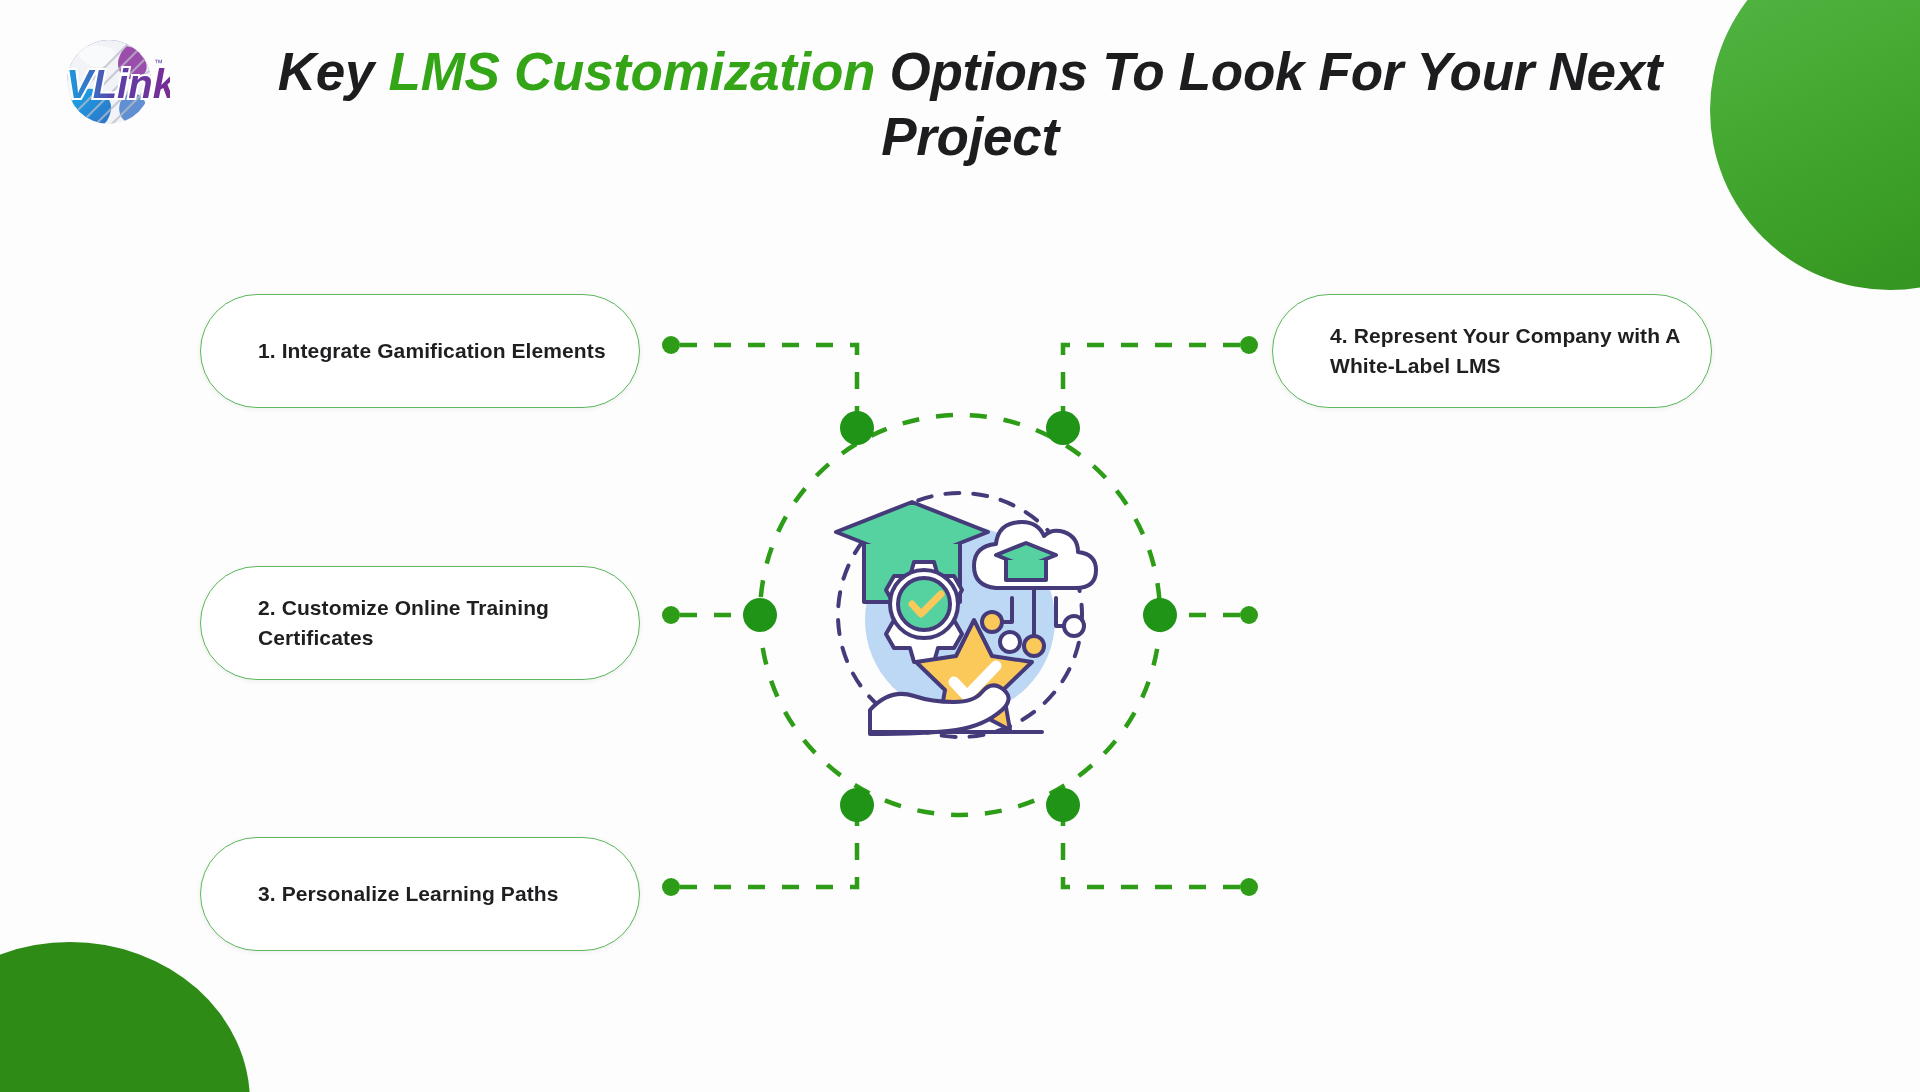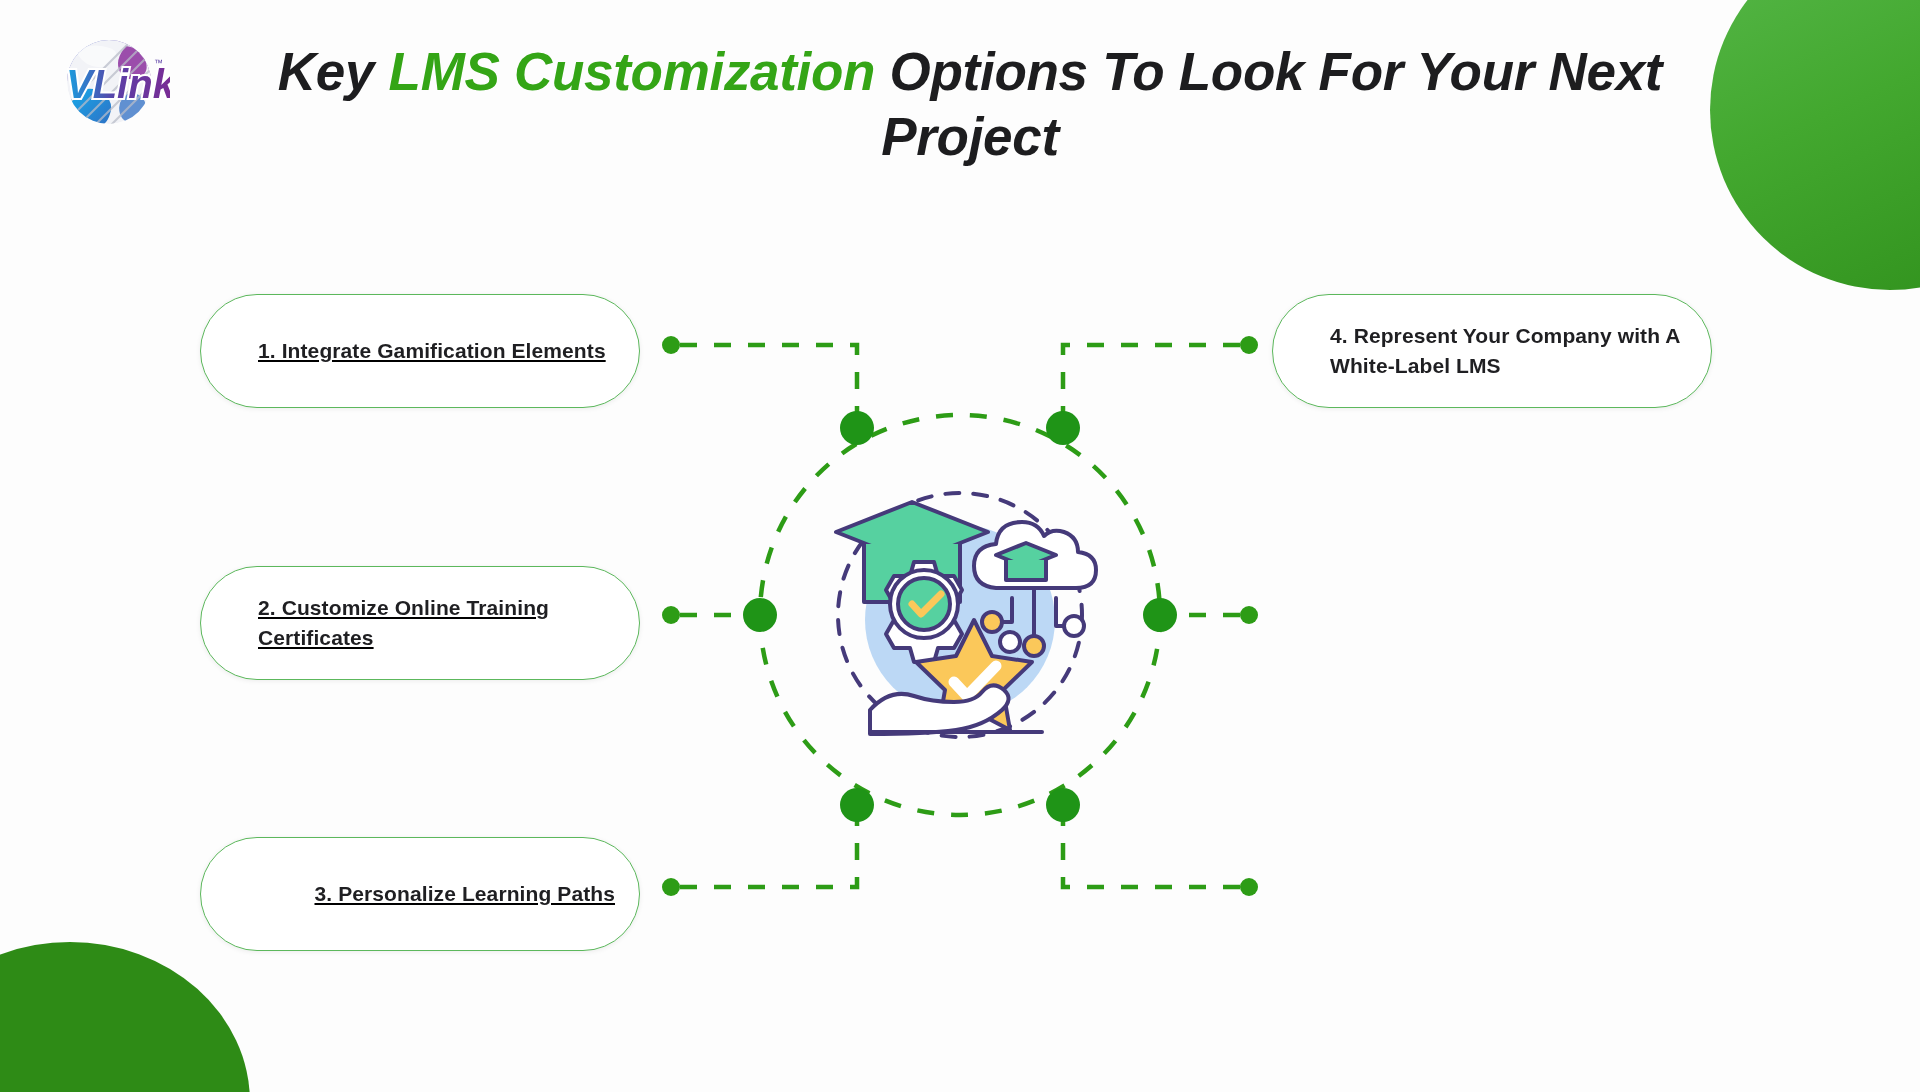--- a/index.html
+++ b/index.html
@@ -79,25 +79,25 @@
   }
   .pill-label {
     padding-left: 57px;
     padding-right: 24px;
     font-size: 21px;
     line-height: 1.42;
     font-weight: bold;
     color: #1f1f22;
     letter-spacing: 0.1px;
   }
-  .pill.left  { left: 200px; text-decoration: underline; }
+  .pill.left  { left: 200px; }
   .pill.right { left: 1272px; }
   .row1 { top: 294px; }
   .row2 { top: 566px; }
-  .row3 { top: 837px; justify-content: flex-end; }
+  .row3 { top: 837px; }
 
   
   .connectors {
     position: absolute;
     left: 0;
     top: 0;
     width: 1920px;
     height: 1092px;
     pointer-events: none;
   }

